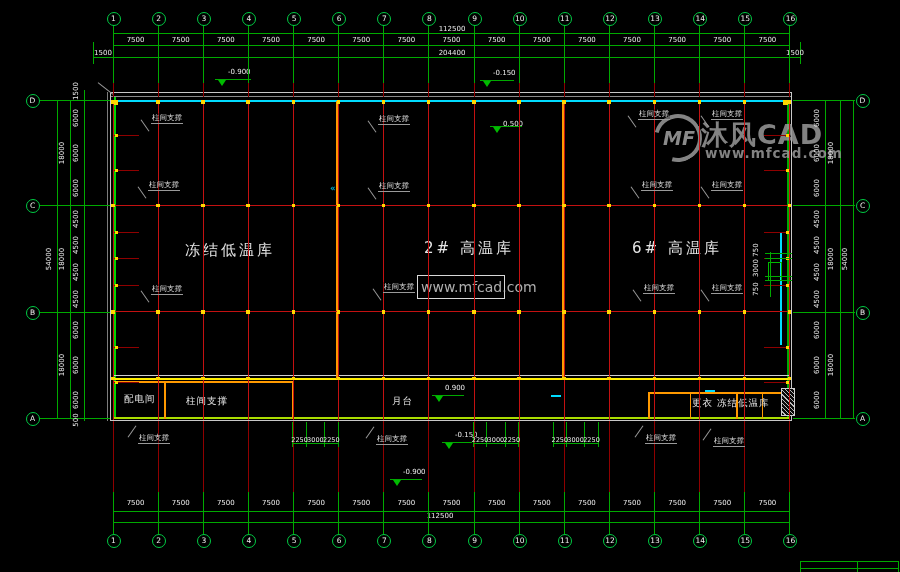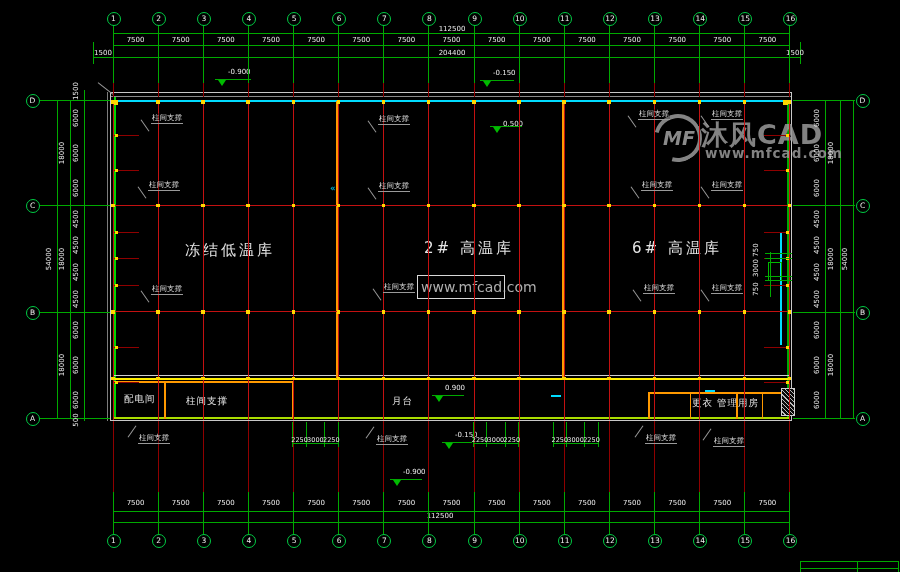--- a/index.html
+++ b/index.html
@@ -73,21 +73,21 @@
   <div class="abs cy" style="left:705px;top:390px;width:10px;height:2px;"></div>
   <div class="abs" style="left:330px;top:183px;font-size:9px;color:#00dcff;">«</div>
   <div class="abs" style="left:768px;top:262px;width:12px;height:17px;border:1px solid #00bb00;"></div>
 
   <div class="abs room-big" style="left:185px;top:241px;">冻结低温库</div>
   <div class="abs room-big" style="left:424px;top:239px;">2# 高温库</div>
   <div class="abs room-big" style="left:632px;top:239px;">6# 高温库</div>
   <div class="abs room-small" style="left:124px;top:393px;">配电间</div>
   <div class="abs room-small" style="left:186px;top:395px;">柱间支撑</div>
   <div class="abs room-small" style="left:392px;top:395px;">月台</div>
-  <div class="abs room-small" style="left:692px;top:397px;">更衣 管理用房</div>
+  <div class="abs room-small" style="left:692px;top:397px;">更衣 冻结低温库</div>
 
   <div class="abs" style="left:215px;top:68px;">
     <span class="etext abs" style="left:13px;top:0;">-0.900</span>
     <div class="eline abs" style="left:0;top:11px;width:36px;"></div>
     <div class="etri abs" style="left:3px;top:12px;"></div>
   </div>
   <div class="abs" style="left:480px;top:69px;">
     <span class="etext abs" style="left:13px;top:0;">-0.150</span>
     <div class="eline abs" style="left:0;top:11px;width:34px;"></div>
     <div class="etri abs" style="left:3px;top:12px;"></div>

